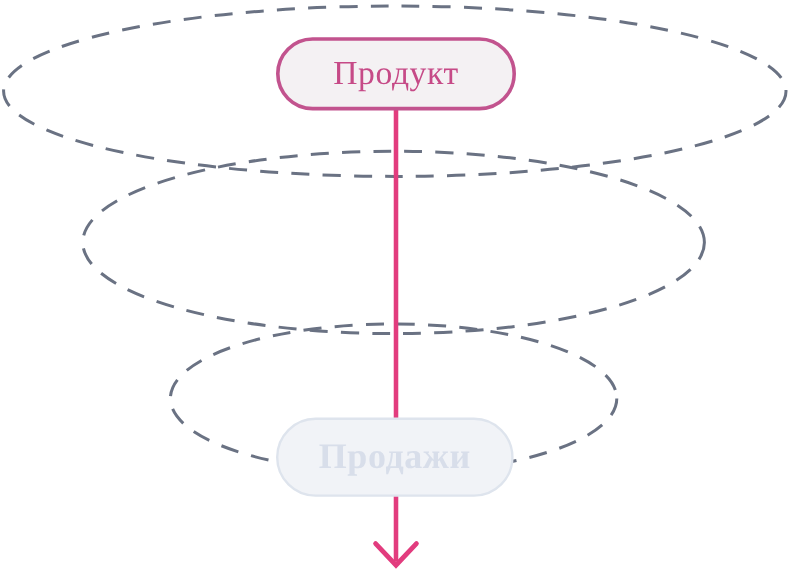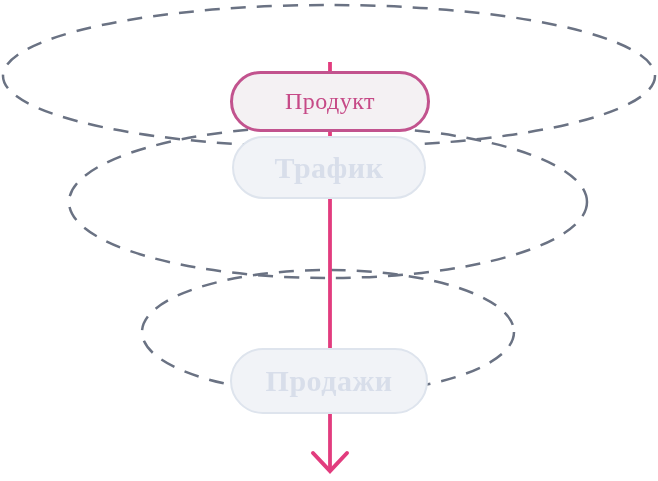--- a/index.html
+++ b/index.html
@@ -45,23 +45,22 @@
     align-items: center;
     justify-content: center;
     border-radius: 999px;
     user-select: none;
     letter-spacing: 0.5px;
   }
   .pill.active {
     background: var(--active-fill, #f4f1f3);
     border: 3px solid var(--accent, #c2538e);
     color: var(--accent-text, #c64a87);
-    font-size: 24px;
+    font-size: 28px;
     font-weight: 400;
-    margin-top: 40px;
   }
   .pill.inactive {
     background: var(--inactive-fill, #f1f3f7);
     border: 2px solid var(--inactive-border, #dee4ed);
     color: var(--inactive-text, #d8deea);
     font-size: 30px;
     font-weight: 700;
   }
   #node-product  { left: 230px; top: 31px;  width: 200px; height: 61px; }
   #node-traffic  { left: 232px; top: 136px; width: 194px; height: 63px; }
@@ -78,22 +77,19 @@
     <ellipse class="dash-ellipse" cx="328" cy="202" rx="259" ry="76"></ellipse>
     <ellipse class="dash-ellipse" cx="328" cy="332" rx="186" ry="62"></ellipse>
     <line class="arrow-stroke" x1="330" y1="62" x2="330" y2="468"></line>
     <path class="arrow-head-stroke" d="M313 453 L330 471 L347 453"></path>
   </svg>
 
   <div id="node-product" class="pill active">
     <span>Продукт</span>
   </div>
 
-  <div id="node-traffic" class="pill inactive">
-    <span>Трафик</span>
-  </div>
 
 
   <div id="node-sales" class="pill inactive">
     <span>Продажи</span>
   </div>
 
 </div>
 
 </body></html>

